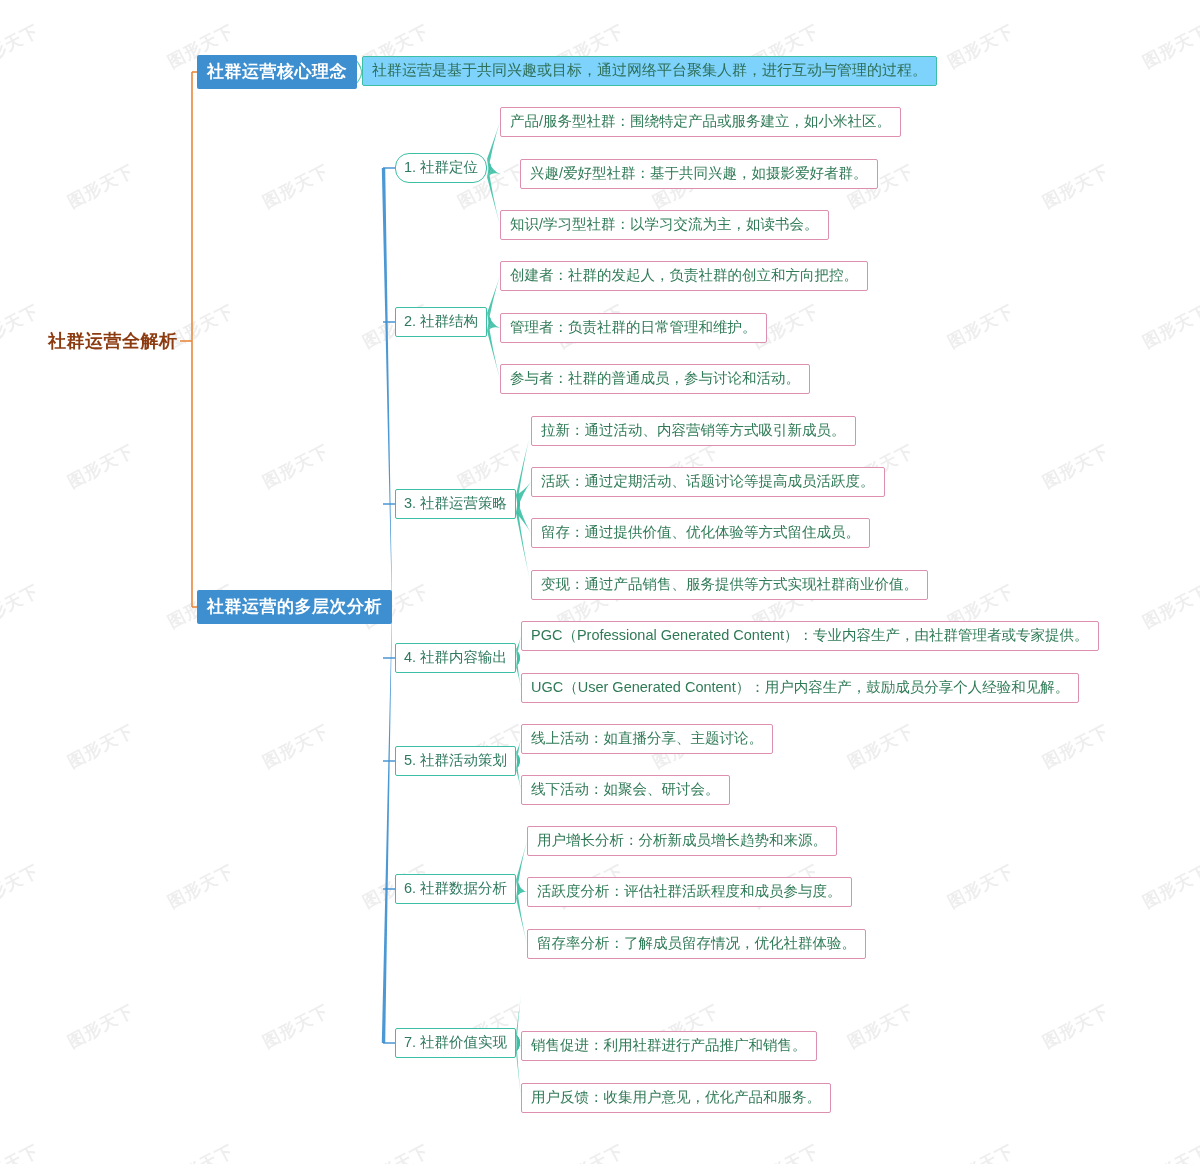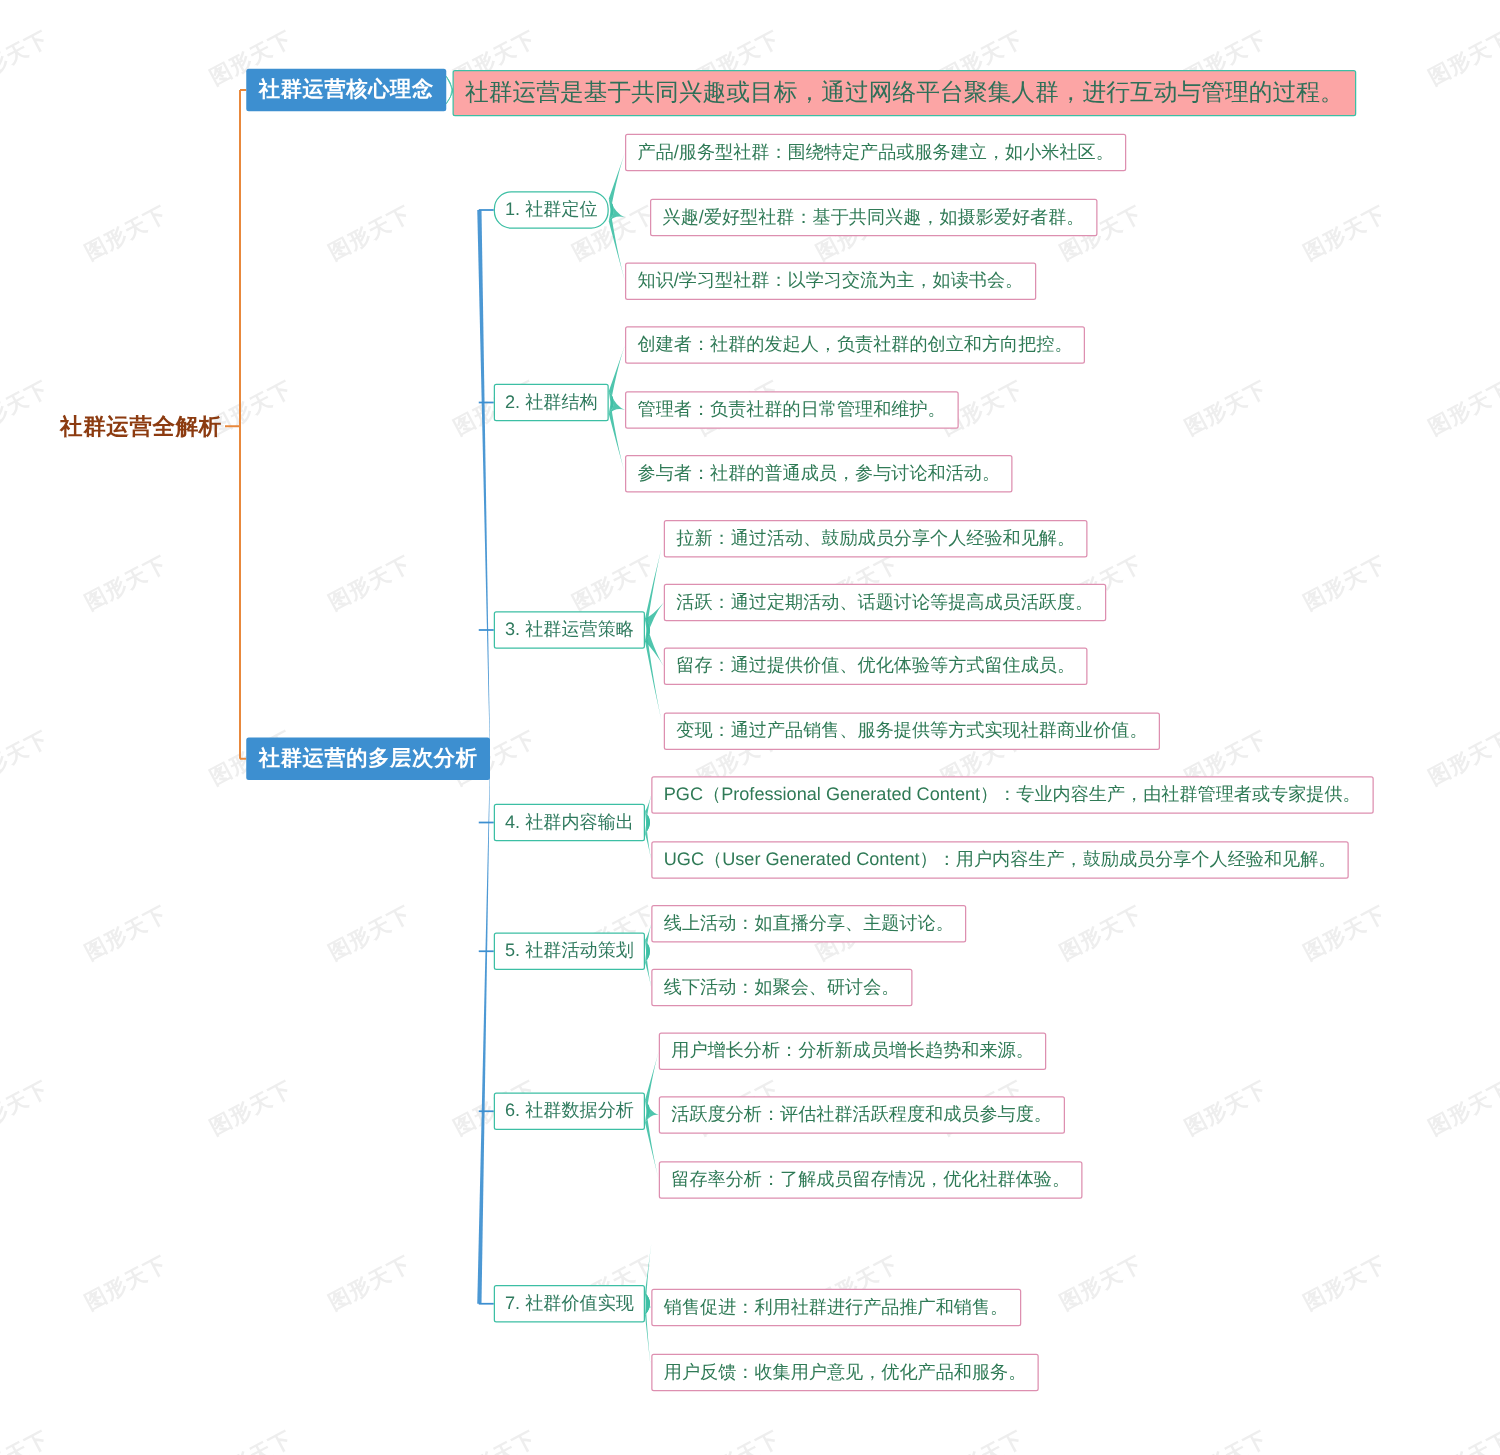--- a/index.html
+++ b/index.html
@@ -64,23 +64,23 @@
   .teal-box{
     border:1px solid #3cbfa4;
     background:#ffffff;
     color:#2f7a5e;
     font-size:14.5px;
     padding:4px 8px 5px 8px;
     border-radius:2px;
   }
   .desc-box{
     border:1px solid #3cbfa4;
-    background:#fca5a5;
+    background:#7dd3fc;
     color:#2f6f58;
-    font-size:19px;
+    font-size:15px;
     padding:4px 9px 5px 9px;
     border-radius:2px;
   }
 
   
   .pink-box{
     border:1px solid #dd8fb0;
     background:#ffffff;
     color:#2f7a56;
     font-size:14.5px;
@@ -204,21 +204,21 @@
 
   <div class="node teal-box" id="topic-0" style="left: 395px; top: 153px; border-radius: 14px;">1. 社群定位</div>
       <div class="node pink-box" id="leaf-0-0" style="left: 500px; top: 107px;">产品/服务型社群：围绕特定产品或服务建立，如小米社区。</div>
       <div class="node pink-box" id="leaf-0-1" style="left: 520px; top: 159px;">兴趣/爱好型社群：基于共同兴趣，如摄影爱好者群。</div>
       <div class="node pink-box" id="leaf-0-2" style="left: 500px; top: 210px;">知识/学习型社群：以学习交流为主，如读书会。</div>
       <div class="node teal-box" id="topic-1" style="left: 395px; top: 307px;">2. 社群结构</div>
       <div class="node pink-box" id="leaf-1-0" style="left: 500px; top: 261px;">创建者：社群的发起人，负责社群的创立和方向把控。</div>
       <div class="node pink-box" id="leaf-1-1" style="left: 500px; top: 313px;">管理者：负责社群的日常管理和维护。</div>
       <div class="node pink-box" id="leaf-1-2" style="left: 500px; top: 364px;">参与者：社群的普通成员，参与讨论和活动。</div>
       <div class="node teal-box" id="topic-2" style="left: 395px; top: 489px;">3. 社群运营策略</div>
-      <div class="node pink-box" id="leaf-2-0" style="left: 531px; top: 416px;">拉新：通过活动、鼓励成员分享个人经验和见解。</div>
+      <div class="node pink-box" id="leaf-2-0" style="left: 531px; top: 416px;">拉新：通过活动、内容营销等方式吸引新成员。</div>
       <div class="node pink-box" id="leaf-2-1" style="left: 531px; top: 467px;">活跃：通过定期活动、话题讨论等提高成员活跃度。</div>
       <div class="node pink-box" id="leaf-2-2" style="left: 531px; top: 518px;">留存：通过提供价值、优化体验等方式留住成员。</div>
       <div class="node pink-box" id="leaf-2-3" style="left: 531px; top: 570px;">变现：通过产品销售、服务提供等方式实现社群商业价值。</div>
       <div class="node teal-box" id="topic-3" style="left: 395px; top: 643px;">4. 社群内容输出</div>
       <div class="node pink-box" id="leaf-3-0" style="left: 521px; top: 621px;">PGC（Professional Generated Content）：专业内容生产，由社群管理者或专家提供。</div>
       <div class="node pink-box" id="leaf-3-1" style="left: 521px; top: 673px;">UGC（User Generated Content）：用户内容生产，鼓励成员分享个人经验和见解。</div>
       <div class="node teal-box" id="topic-4" style="left: 395px; top: 746px;">5. 社群活动策划</div>
       <div class="node pink-box" id="leaf-4-0" style="left: 521px; top: 724px;">线上活动：如直播分享、主题讨论。</div>
       <div class="node pink-box" id="leaf-4-1" style="left: 521px; top: 775px;">线下活动：如聚会、研讨会。</div>
       <div class="node teal-box" id="topic-5" style="left: 395px; top: 874px;">6. 社群数据分析</div>

